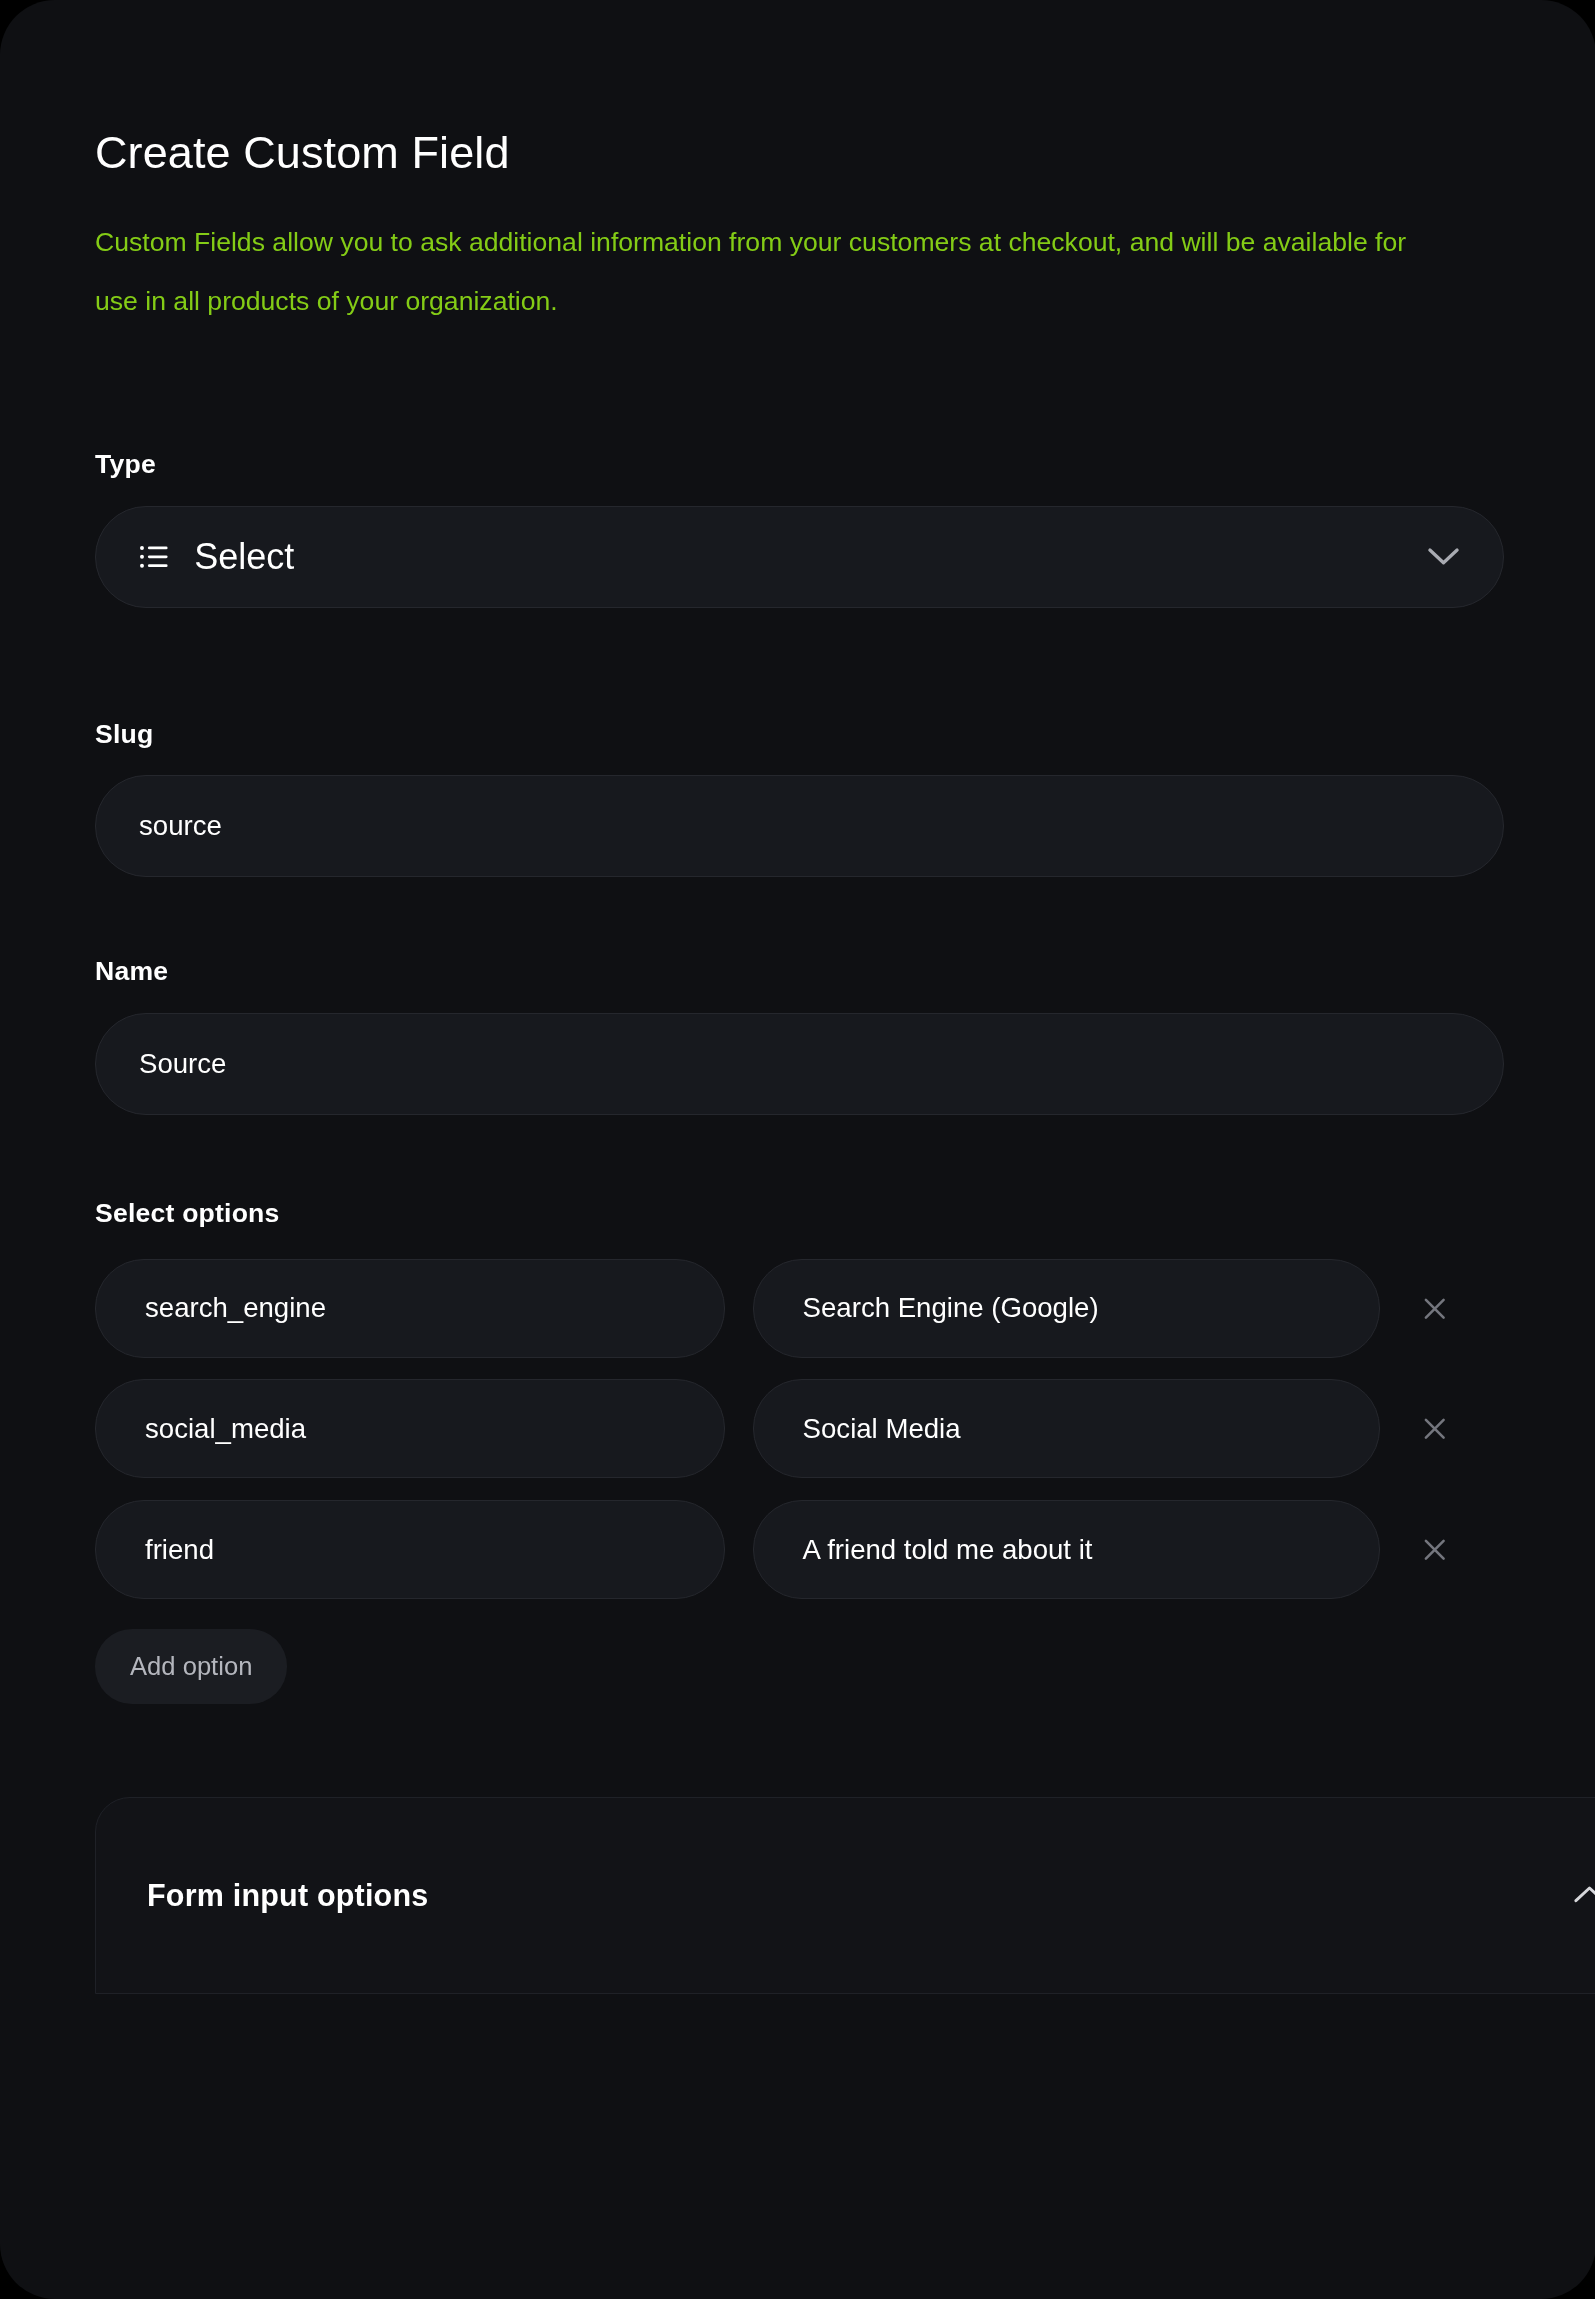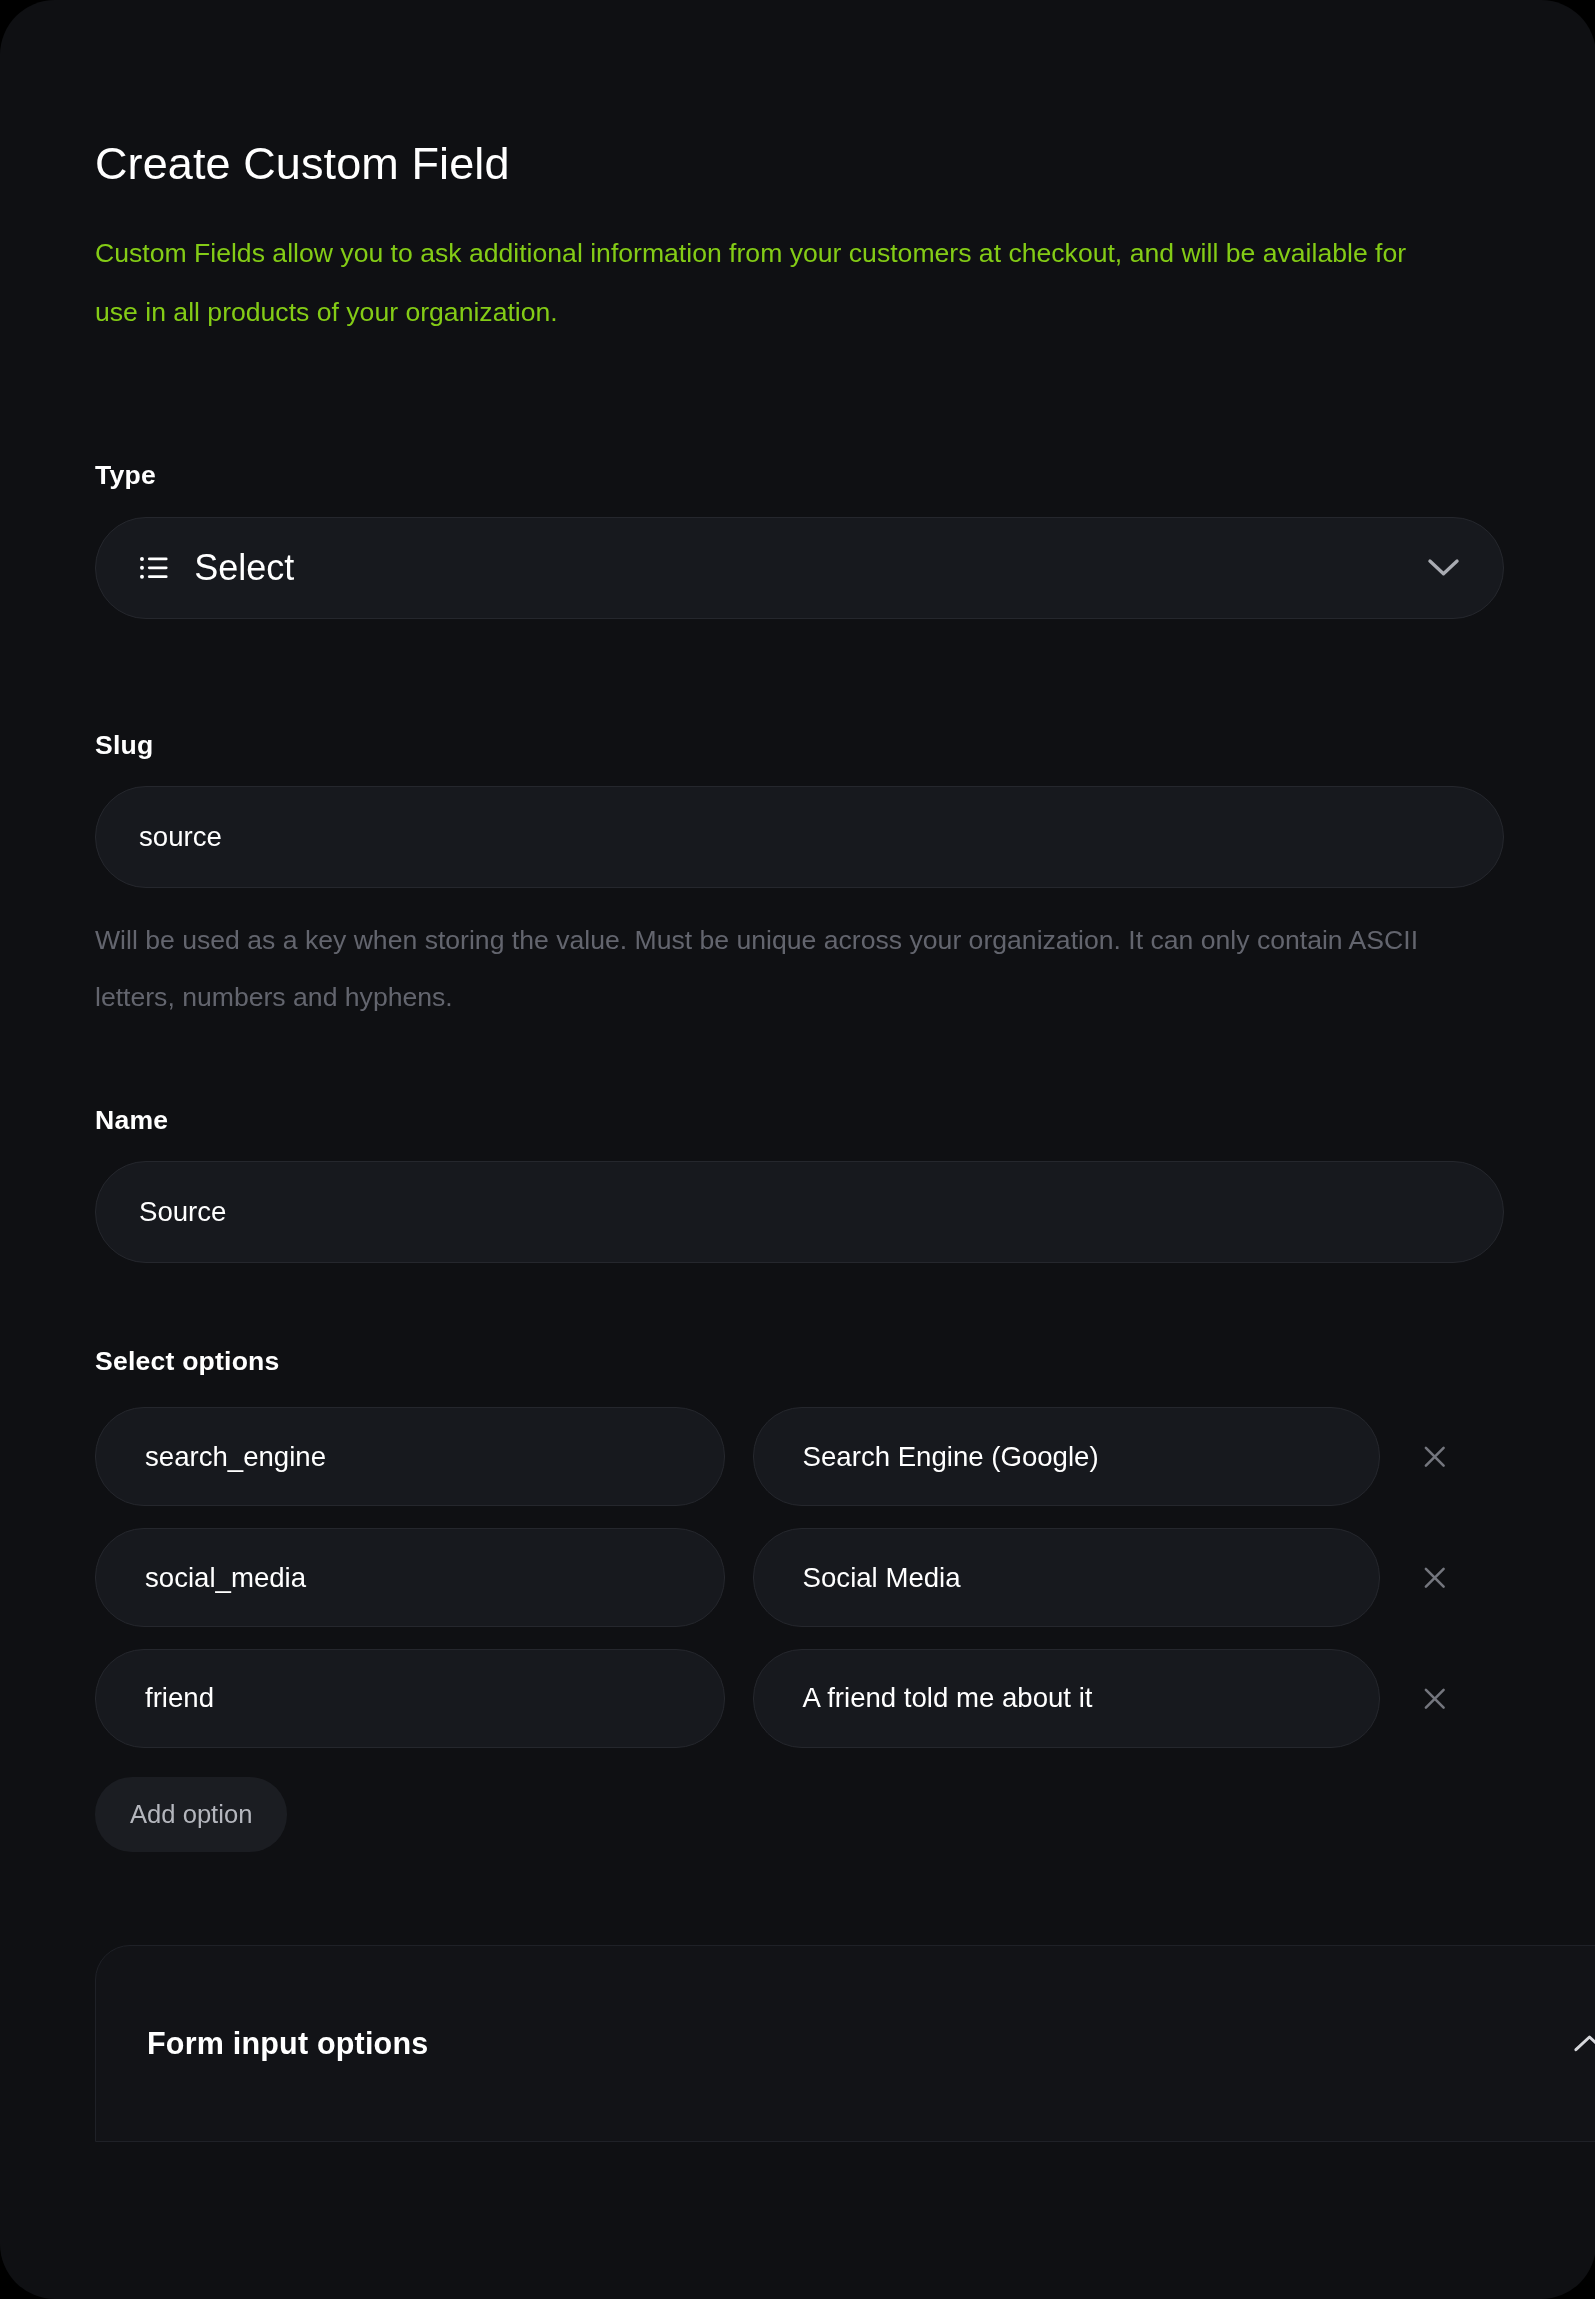--- a/index.html
+++ b/index.html
@@ -23,21 +23,21 @@
     height: 2299px;
     background: #0f1013;
     border-radius: 55px;
     box-sizing: border-box;
     overflow: hidden;
   }
 
   .inner {
     position: absolute;
     left: 95px;
-    top: 11px;
+    top: 0;
     width: 1409px;
   }
 
   
   .title {
     margin: 0;
     padding-top: 126px;
     font-size: 45px;
     font-weight: 400;
     color: #ffffff;
@@ -220,21 +220,20 @@
       </div>
     </div>
 
     <div class="field-group sp-slug">
       <div class="field-label">Slug</div>
 
       <div class="control">
         <span class="text-value">source</span>
       </div>
 
-      <div class="helper-text">Will be used as a key when storing the value. Must be unique across your organization. It can only contain ASCII letters, numbers and hyphens.</div>
     </div>
 
     <div class="field-group sp-name">
       <div class="field-label">Name</div>
 
       <div class="control">
         <span class="text-value">Source</span>
       </div>
     </div>
 

